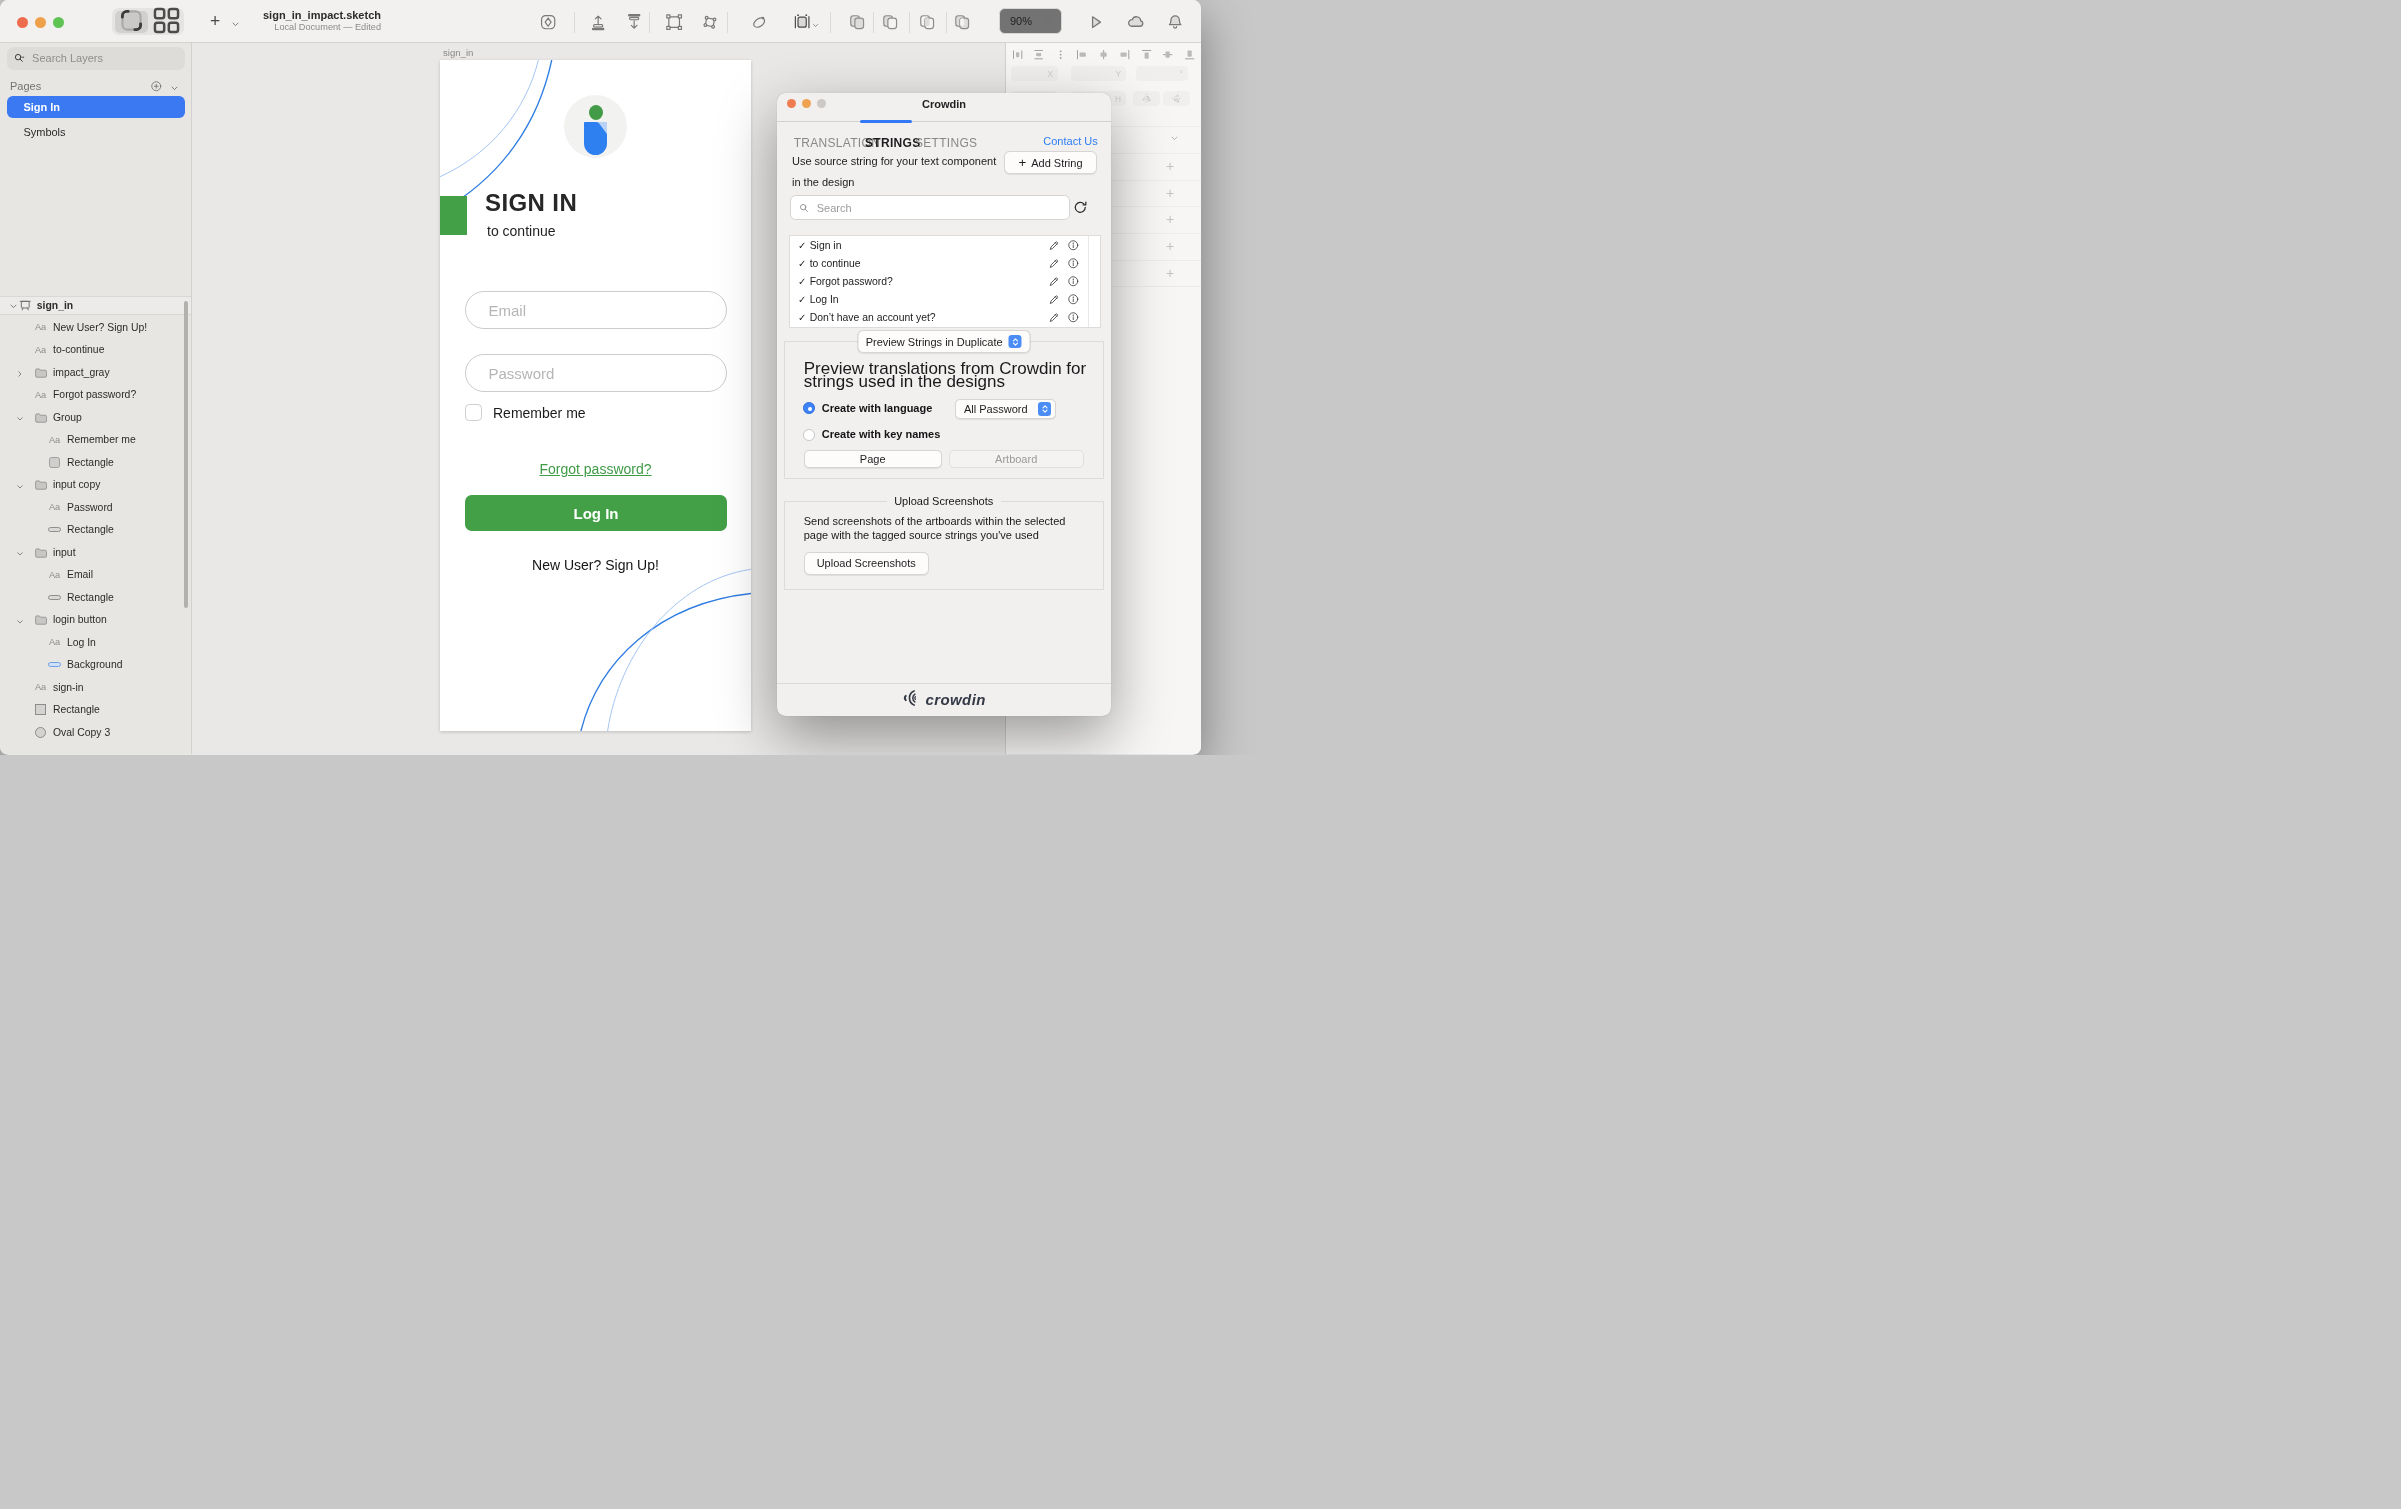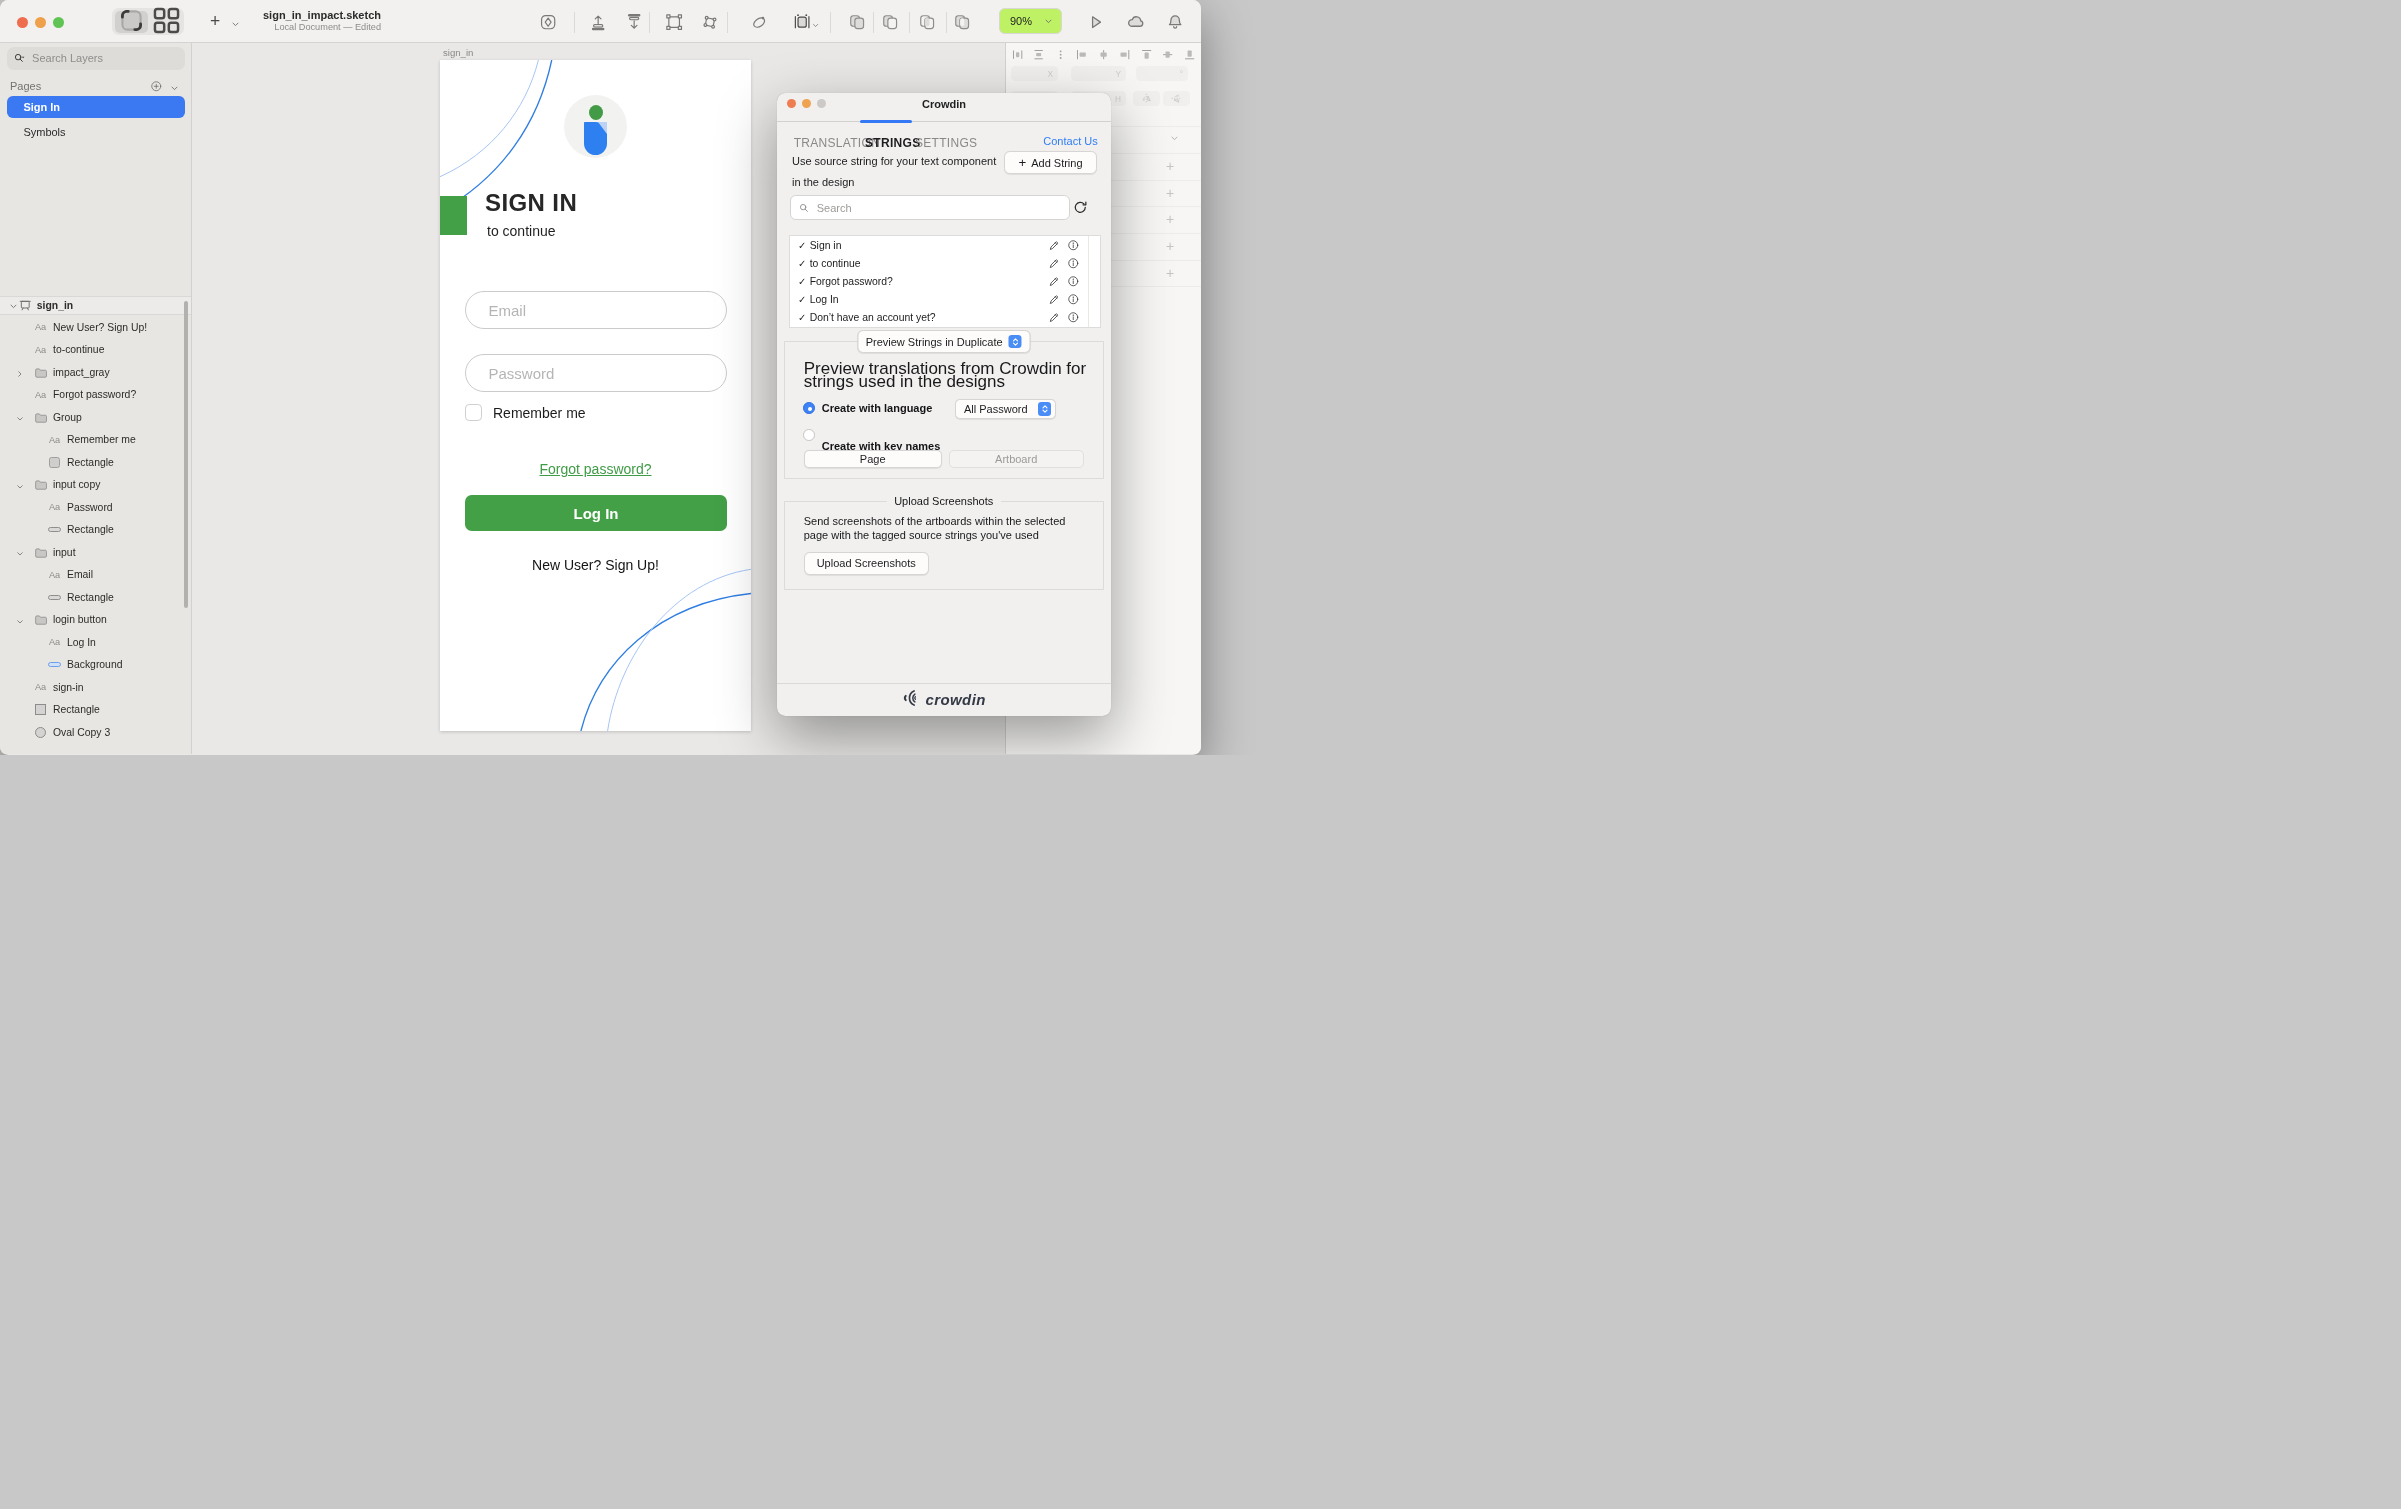--- a/index.html
+++ b/index.html
@@ -11,21 +11,21 @@
   .titlebar{position:absolute;left:0;top:0;width:100%;height:43px;background:#f2f1ef;border-bottom:0.8px solid #d4d3d1;}
   .light{position:absolute;top:16.7px;width:11px;height:11px;border-radius:50%;}
   .doc-title{font-size:11px;font-weight:bold;color:#2b2b2b;line-height:12.5px;}
   .doc-status{font-size:9.2px;color:#8d8b89;line-height:11px;text-align:right;}
   .tool-sep{position:absolute;top:11.7px;width:0.8px;height:21px;background:#dbdad8;}
   .tb-icon{position:absolute;top:12.5px;width:18.3px;height:18.3px;}
   .tb-icon svg{width:18.3px;height:18.3px;}
   .seg-ctl{position:absolute;left:112px;top:8.3px;width:72px;height:27px;border-radius:6.7px;background:#e6e4e2;display:flex;align-items:center;}
   .seg{width:33px;height:22px;margin-left:2.5px;border-radius:5px;display:flex;align-items:center;justify-content:center;}
   .seg.sel{background:#d2d0ce;}
-  .zoom-box{position:absolute;left:999px;top:8.3px;width:63px;height:26px;background:#bef264;border:0.8px solid #d8d7d5;border-radius:5.8px;display:flex;align-items:center;justify-content:space-between;padding:0 7.5px 0 10px;font-size:11px;color:#222;}
+  .zoom-box{position:absolute;left:999px;top:8.3px;width:63px;height:26px;background:#737373;border:0.8px solid #d8d7d5;border-radius:5.8px;display:flex;align-items:center;justify-content:space-between;padding:0 7.5px 0 10px;font-size:11px;color:#222;}
   .plus-btn{position:absolute;left:210px;top:11px;font-size:17.5px;color:#4c4a48;font-weight:300;}
   .tb-chev{position:absolute;left:230px;top:18.3px;}
 
   
   .sidebar{position:absolute;left:0;top:43px;width:192px;height:711px;background:#e8e6e3;border-right:0.8px solid #d2d1cf;}
   .search-field{position:absolute;left:6.7px;top:4.2px;width:178px;height:22.5px;background:#dedcd9;border-radius:6.7px;display:flex;align-items:center;padding:0 6.7px;}
   .search-field input{border:0;outline:0;background:transparent;font-size:11px;color:#333;width:133px;margin-left:4.2px;}
   .search-field input::placeholder{color:#8f8d8b;}
   .pages-hd{position:absolute;left:10px;top:37px;font-size:11px;color:#757371;}
   .page-row{position:absolute;left:6.7px;width:178px;height:22px;border-radius:5.8px;display:flex;align-items:center;padding-left:16.7px;font-size:11px;color:#2b2b2b;}
@@ -650,21 +650,21 @@
       <div class="r-label" style="left:37px;top:60px;font-weight:bold;">Create with language</div>
       <div class="cw-btn abs" style="left:170px;top:57px;width:101px;height:20px;border-radius:5px;justify-content:space-between;padding:0 3.3px 0 8.3px;">
         <span>All Password</span>
         <span class="stepper" id="ic-step2">
             <svg viewBox="0 0 14 14" fill="none" stroke="#fff" stroke-width="1.5" stroke-linecap="round" stroke-linejoin="round" style="width:10px;height:10px">
               <path d="M4.2 5.4L7 2.6l2.8 2.8M4.2 8.6L7 11.4l2.8-2.8"></path>
             </svg>
           </span>
       </div>
       <div class="radio off" style="left:18.3px;top:87px;"></div>
-      <div class="r-label" style="left:37px;top:86px;font-weight:bold;margin-top:12px;">Create with key names</div>
+      <div class="r-label" style="left:37px;top:86px;font-weight:bold;">Create with key names</div>
       <div class="cw-btn cw-pa abs" style="left:19px;top:108px;width:138px;">
           <span>Page</span>
         </div>
       <div class="cw-btn cw-pa abs muted" style="left:164px;top:108px;width:135px;background:#f4f3f1;border-color:#e0dfdd;box-shadow:none;">
           <span class="muted">Artboard</span>
         </div>
     </div>
 
     <div class="fieldset" style="top:408px;height:89px;">
       <div class="legend-txt">Upload Screenshots</div>

